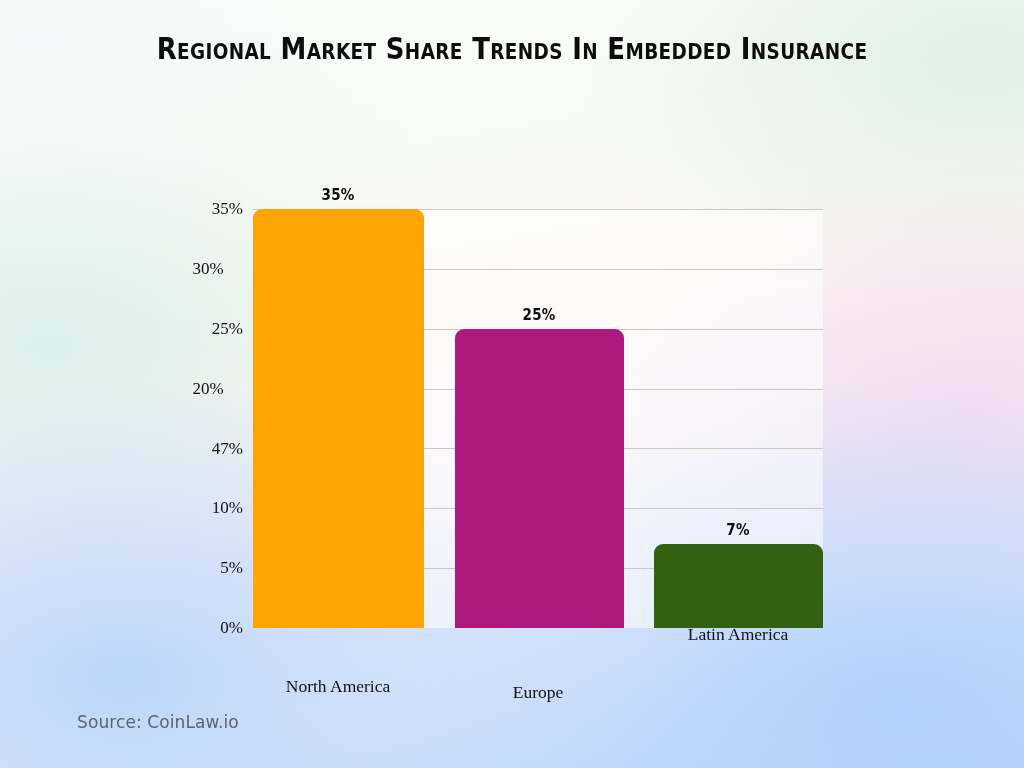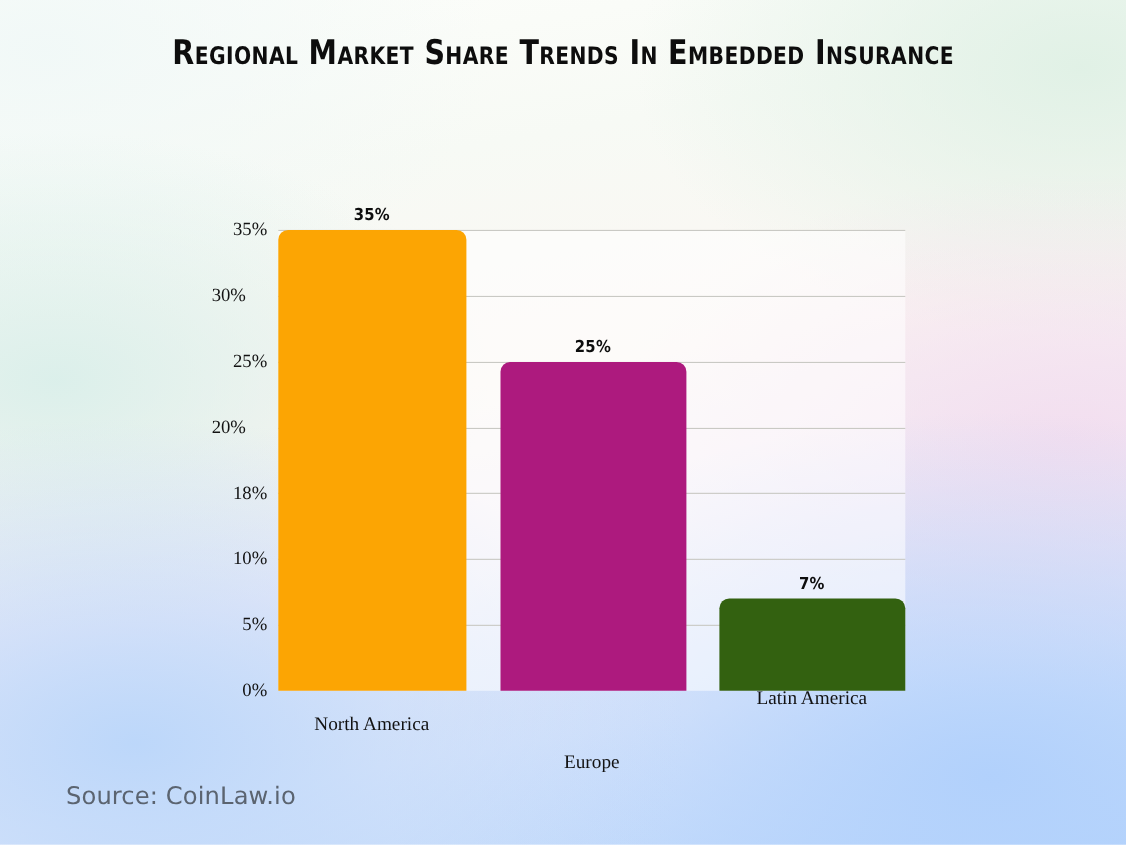--- a/index.html
+++ b/index.html
@@ -100,41 +100,41 @@
     position: absolute;
     text-align: center;
     font-family: "Liberation Serif", serif;
     font-size: 17.5px;
     color: #121212;
   }
 
   
   #source {
     position: absolute;
-    left: 60px;
+    left: 77px;
     top: 712px;
     font-family: "DejaVu Sans", sans-serif;
-    font-size: 22px;
+    font-size: 17px;
     color: #5b6470;
     letter-spacing: 0.1px;
   }
 </style>
 </head>
 <body>
 
 <div id="canvas">
 
   <div id="title">Regional Market Share Trends in Embedded Insurance</div>
 
   <div>
     <div class="ylabel" style="left:173px; top:209px;">35%</div>
     <div class="ylabel" style="left:173px; top:269px;text-align:center;">30%</div>
     <div class="ylabel" style="left:173px; top:329px;">25%</div>
     <div class="ylabel" style="left:173px; top:389px;text-align:center;">20%</div>
-    <div class="ylabel" style="left:173px; top:449px;">18%</div>
+    <div class="ylabel" style="left:173px; top:449px;">47%</div>
     <div class="ylabel" style="left:173px; top:508px;">10%</div>
     <div class="ylabel" style="left:173px; top:568px;">5%</div>
     <div class="ylabel" style="left:173px; top:628px;">0%</div>
   </div>
 
   <div id="plot">
 
     <div class="gridline" style="top:0px;"></div>
     <div class="gridline" style="top:59.9px;"></div>
     <div class="gridline" style="top:119.7px;"></div>
@@ -147,20 +147,20 @@
     <div class="bar" style="left:0px; width:171px; height:419px; background:#FCA503;"></div>
     <div class="bar" style="left:202px; width:169px; height:299.3px; background:#AD1A7E;"></div>
     <div class="bar" style="left:401px; width:169px; height:83.8px; background:#336110;"></div>
   </div>
 
   <div class="barlabel" style="left:288px; top:186px; width:100px;">35%</div>
   <div class="barlabel" style="left:489px; top:306px; width:100px;">25%</div>
   <div class="barlabel" style="left:688px; top:521px; width:100px;">7%</div>
 
   <div>
-    <div class="xlabel" style="left:238px; top:648px; width:200px;">North America</div>
+    <div class="xlabel" style="left:238px; top:676px; width:200px;">North America</div>
     <div class="xlabel" style="left:438px; top:636px; width:200px;margin-top:46px;">Europe</div>
     <div class="xlabel" style="left:638px; top:624px; width:200px;">Latin America</div>
   </div>
 
   <div id="source">Source: CoinLaw.io</div>
 
 </div>
 
 </body></html>

